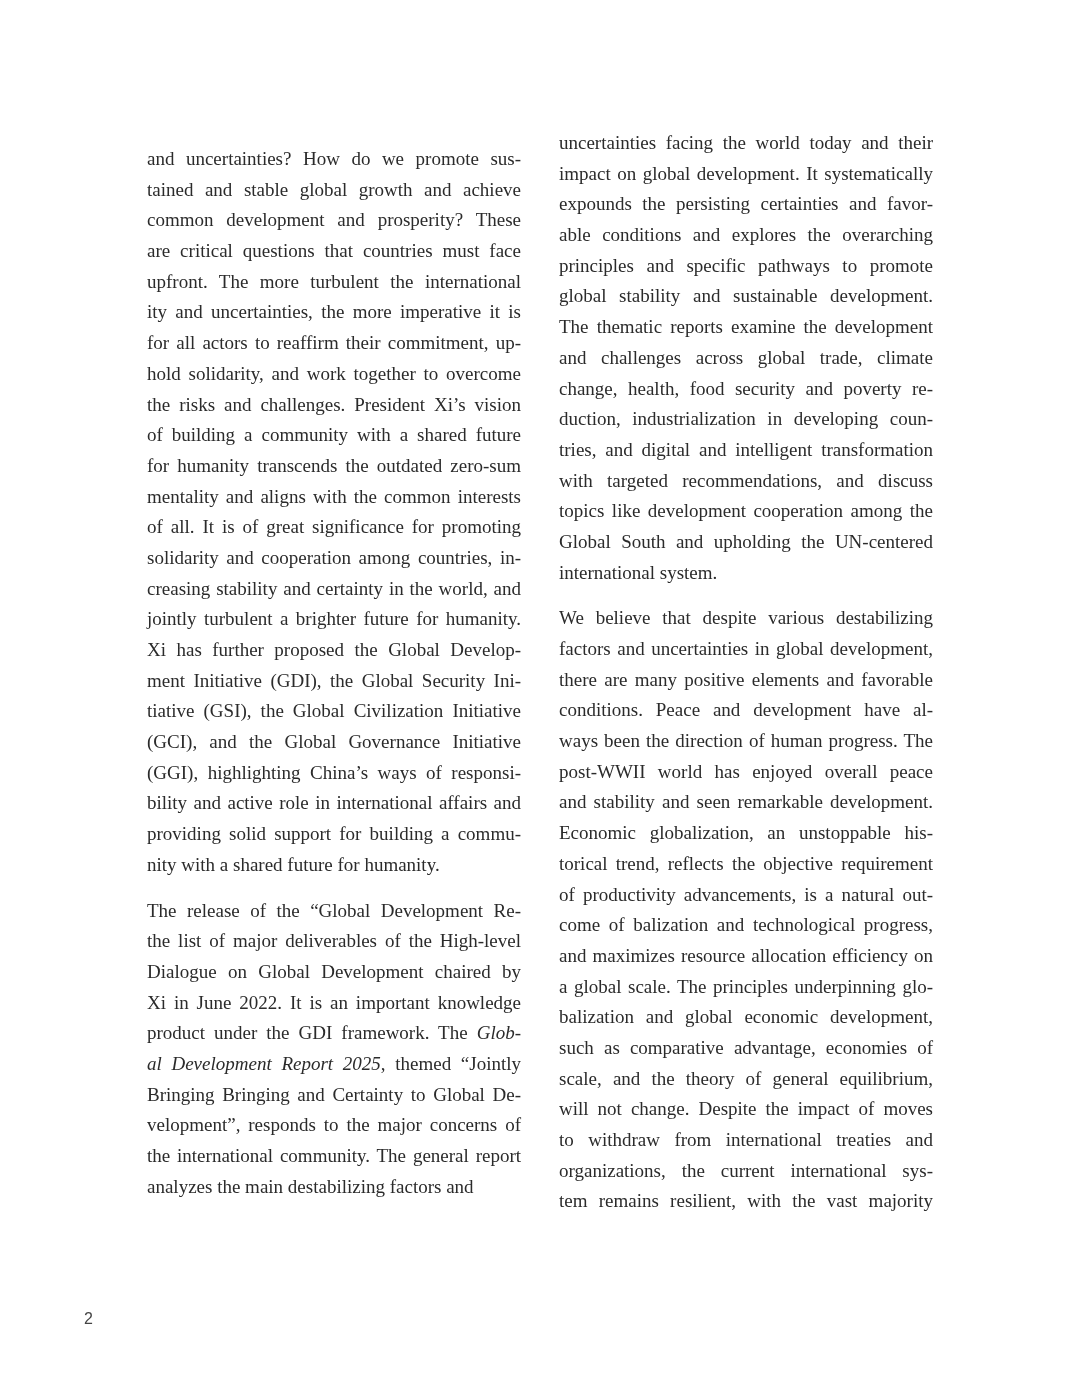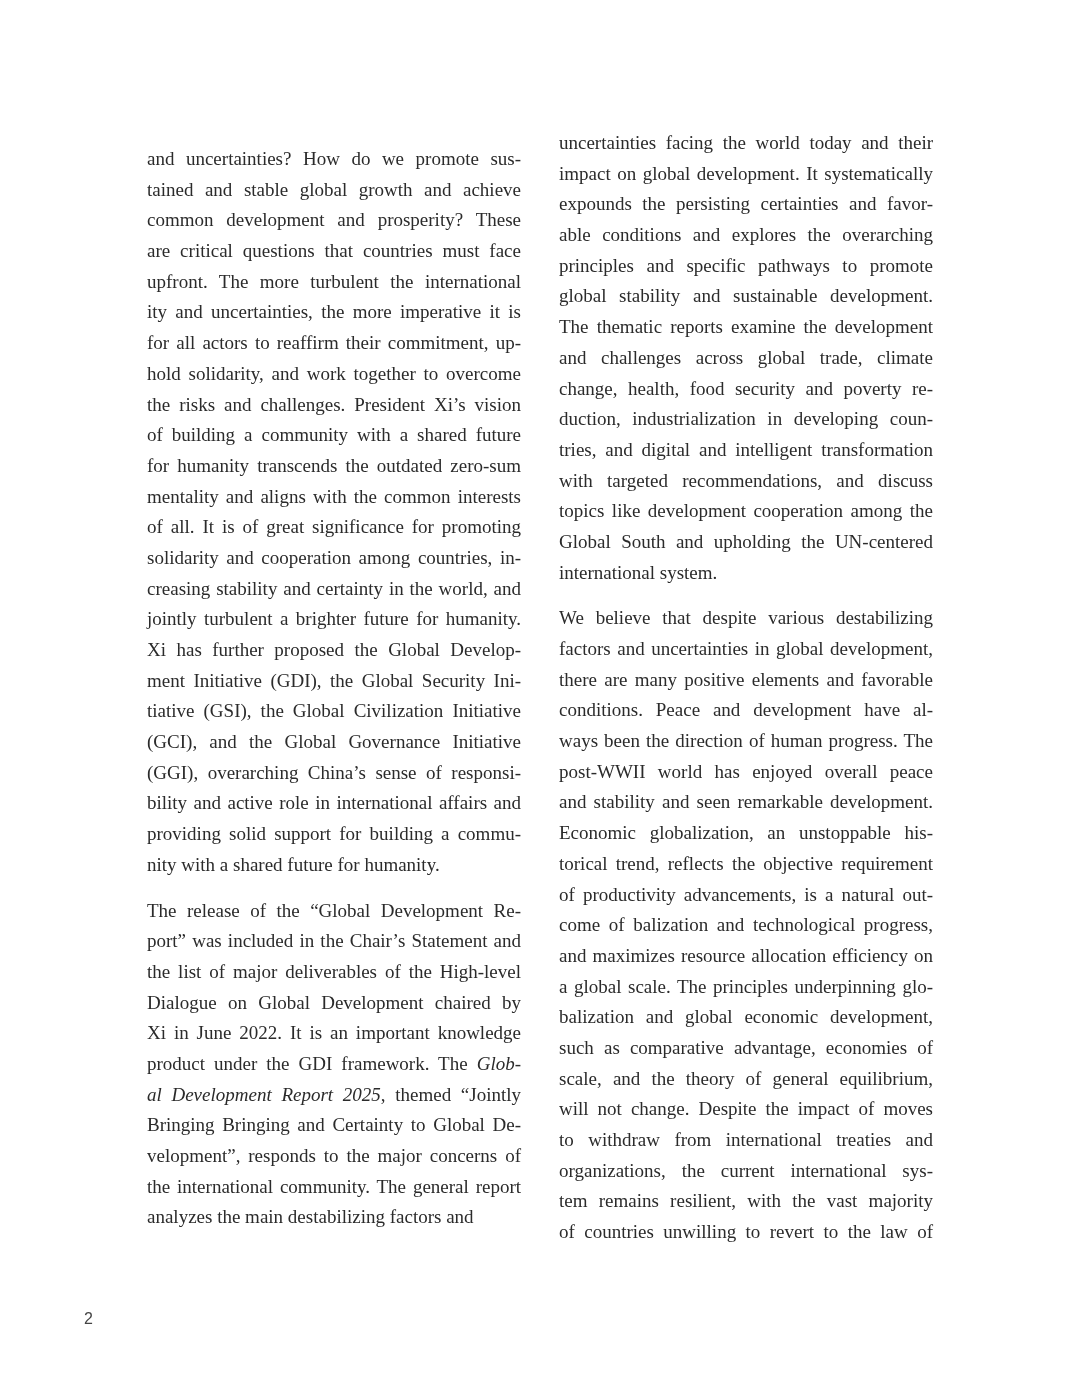--- a/index.html
+++ b/index.html
@@ -37,28 +37,27 @@
       <div class="line"><span class="in">for humanity transcends the outdated zero-sum</span></div>
       <div class="line"><span class="in">mentality and aligns with the common interests</span></div>
       <div class="line"><span class="in">of all. It is of great significance for promoting</span></div>
       <div class="line"><span class="in">solidarity and cooperation among countries, in-</span></div>
       <div class="line"><span class="in">creasing stability and certainty in the world, and</span></div>
       <div class="line"><span class="in">jointly turbulent a brighter future for humanity.</span></div>
       <div class="line"><span class="in">Xi has further proposed the Global Develop-</span></div>
       <div class="line"><span class="in">ment Initiative (GDI), the Global Security Ini-</span></div>
       <div class="line"><span class="in">tiative (GSI), the Global Civilization Initiative</span></div>
       <div class="line"><span class="in">(GCI), and the Global Governance Initiative</span></div>
-      <div class="line"><span class="in">(GGI), overarching China’s sense of responsi-</span></div>
+      <div class="line"><span class="in">(GGI), highlighting China’s ways of responsi-</span></div>
       <div class="line"><span class="in">bility and active role in international affairs and</span></div>
       <div class="line"><span class="in">providing solid support for building a commu-</span></div>
       <div class="line last"><span class="in">nity with a shared future for humanity.</span></div>
     </div>
     <div class="para">
       <div class="line"><span class="in">The release of the “Global Development Re-</span></div>
-      <div class="line"><span class="in">port” was included in the Chair’s Statement and</span></div>
       <div class="line"><span class="in">the list of major deliverables of the High-level</span></div>
       <div class="line"><span class="in">Dialogue on Global Development chaired by</span></div>
       <div class="line"><span class="in">Xi in June 2022. It is an important knowledge</span></div>
       <div class="line"><span class="in">product under the GDI framework. The <em>Glob-</em></span></div>
       <div class="line"><span class="in"><em>al Development Report 2025</em>, themed “Jointly</span></div>
       <div class="line"><span class="in">Bringing Bringing and Certainty to Global De-</span></div>
       <div class="line"><span class="in">velopment”, responds to the major concerns of</span></div>
       <div class="line"><span class="in">the international community. The general report</span></div>
       <div class="line last"><span class="in">analyzes the main destabilizing factors and</span></div>
     </div>
@@ -95,16 +94,15 @@
       <div class="line"><span class="in">come of balization and technological progress,</span></div>
       <div class="line"><span class="in">and maximizes resource allocation efficiency on</span></div>
       <div class="line"><span class="in">a global scale. The principles underpinning glo-</span></div>
       <div class="line"><span class="in">balization and global economic development,</span></div>
       <div class="line"><span class="in">such as comparative advantage, economies of</span></div>
       <div class="line"><span class="in">scale, and the theory of general equilibrium,</span></div>
       <div class="line"><span class="in">will not change. Despite the impact of moves</span></div>
       <div class="line"><span class="in">to withdraw from international treaties and</span></div>
       <div class="line"><span class="in">organizations, the current international sys-</span></div>
       <div class="line"><span class="in">tem remains resilient, with the vast majority</span></div>
-      <div class="line"><span class="in">of countries unwilling to revert to the law of</span></div>
     </div>
   </div>
 <div class="page-num">2</div>
 
 </body></html>

